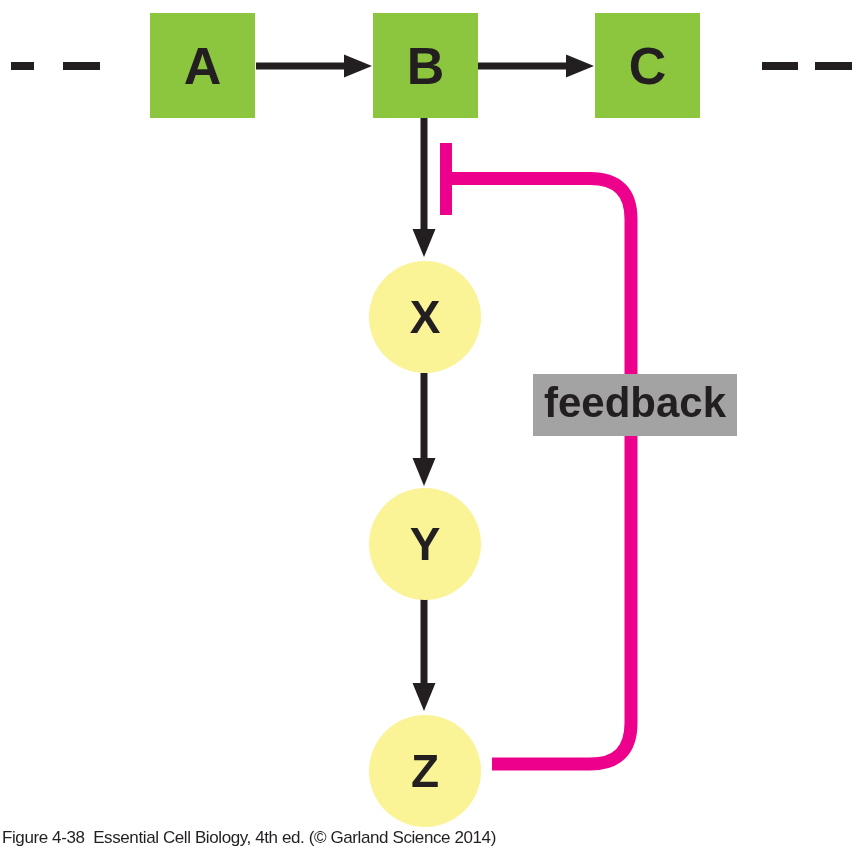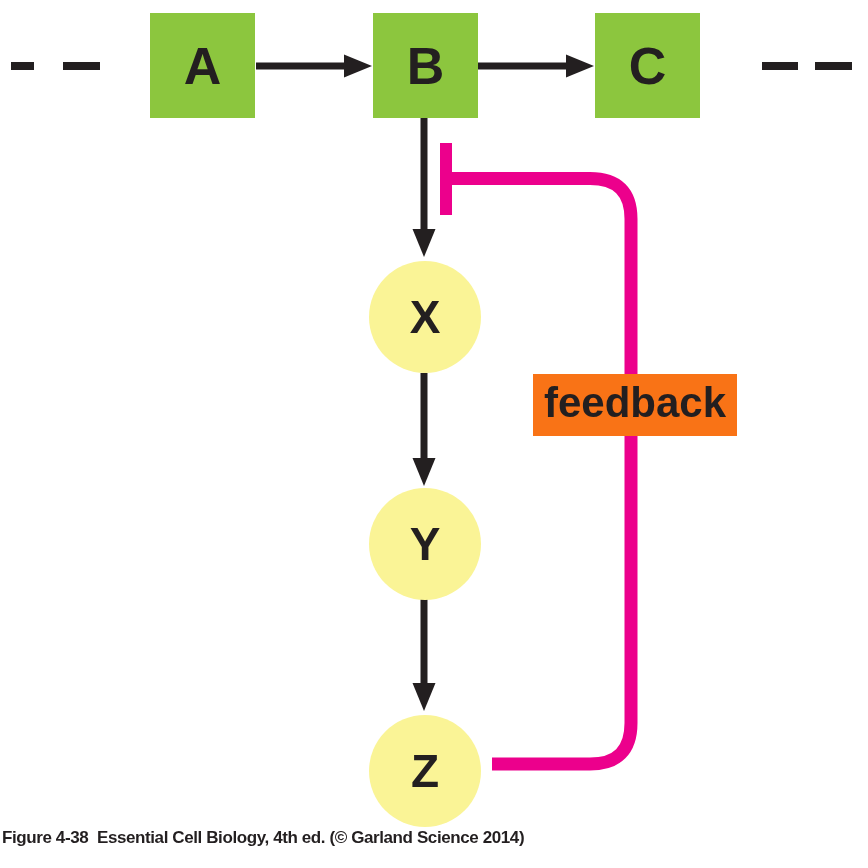--- a/index.html
+++ b/index.html
@@ -65,33 +65,33 @@
   }
   .circ-x { left: 369px; top: 261px; }
   .circ-y { left: 369px; top: 488px; }
   .circ-z { left: 369px; top: 715px; }
   .feedback-label {
     position: absolute;
     left: 533px;
     top: 374px;
     width: 204px;
     padding: 4px 0 8px 0;
-    background: #f97316;
+    background: #a3a3a3;
     text-align: center;
     font-size: 42px;
     line-height: 50px;
     font-weight: bold;
     color: var(--line-black);
   }
   .caption {
     position: absolute;
     left: 2px;
     top: 828px;
     font-size: 17px;
-    font-weight: bold;
+    font-weight: normal;
     letter-spacing: -0.4px;
     color: var(--line-black);
     white-space: pre;
   }
 </style>
 </head>
 <body>
 
 <div class="canvas">
 

